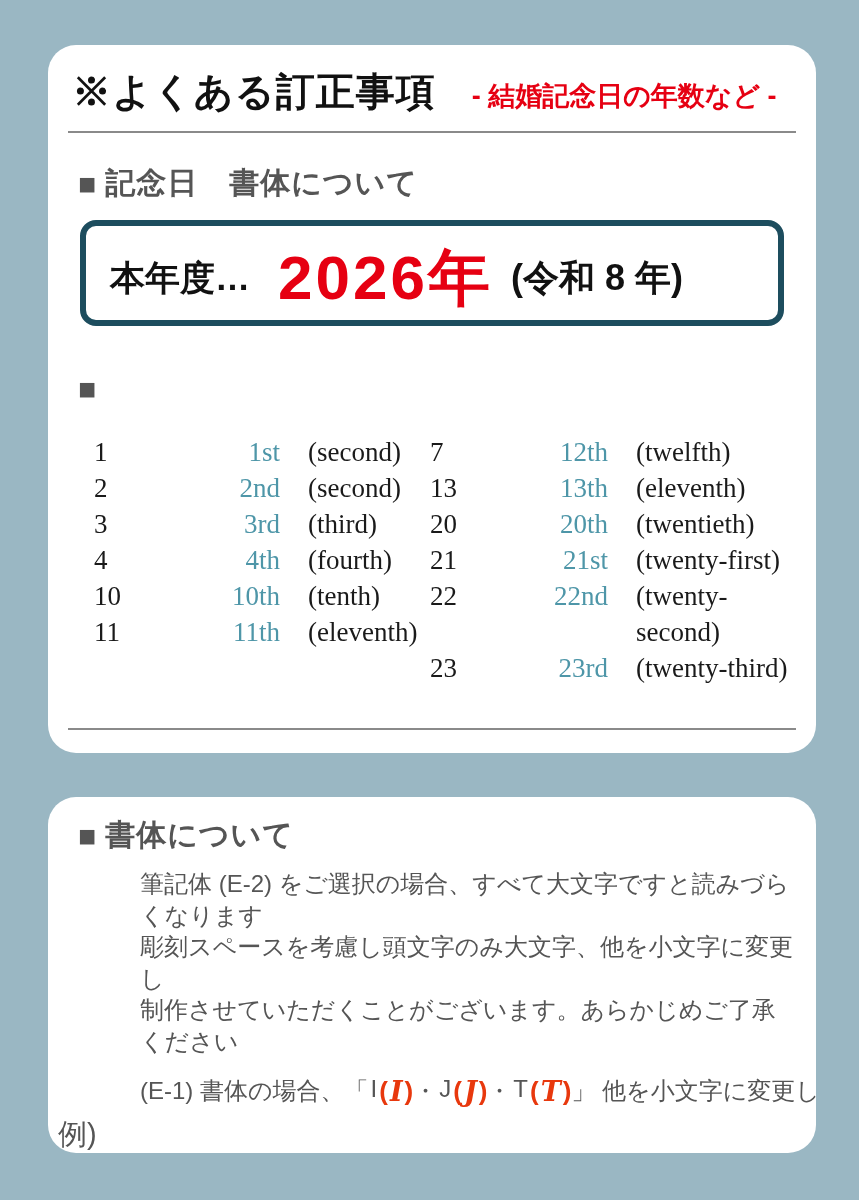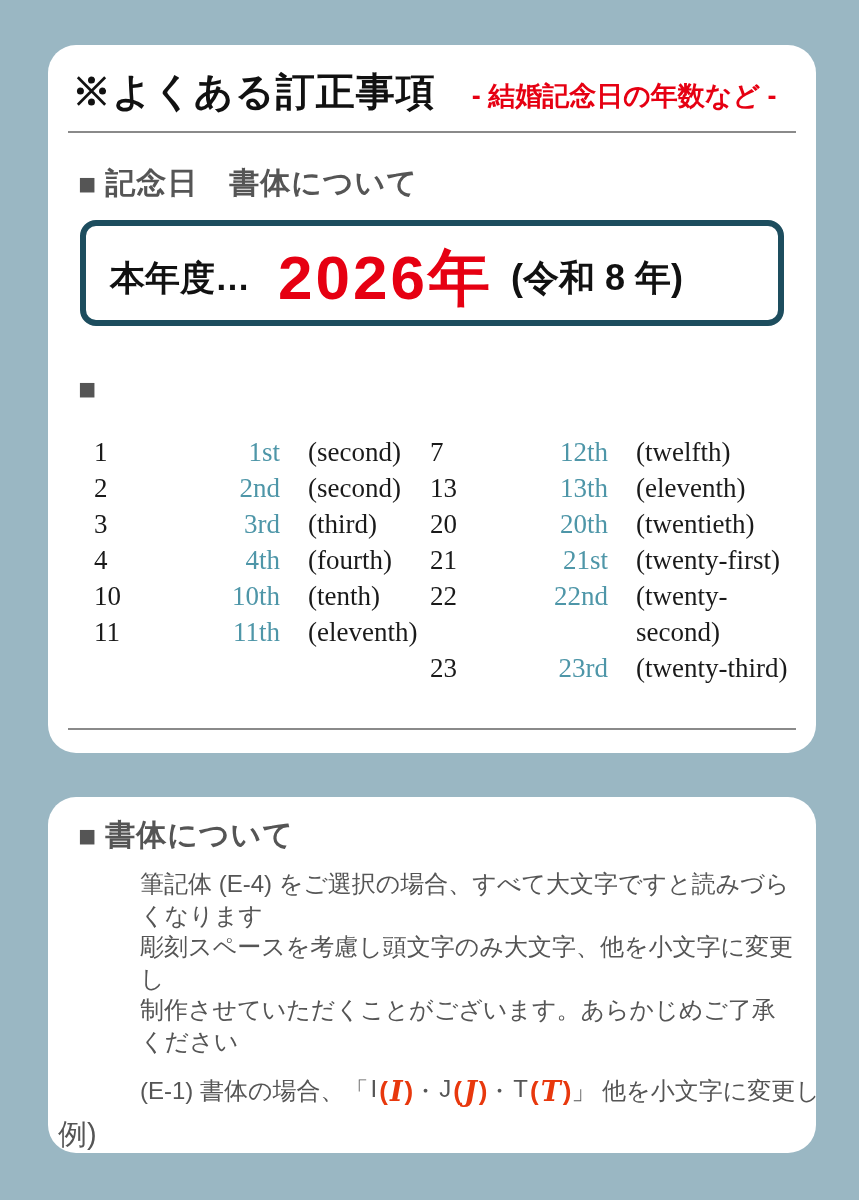--- a/index.html
+++ b/index.html
@@ -147,21 +147,21 @@
 
 </div>
 
 <div class="card card2">
   <div class="sec-heading sec4-heading">
     <span class="sec-marker">■</span>
     <span>書体について</span>
   </div>
 
   <div class="font-lines">
-    <div>筆記体 (E-4) をご選択の場合、すべて大文字ですと読みづらくなります</div>
+    <div>筆記体 (E-2) をご選択の場合、すべて大文字ですと読みづらくなります</div>
     <div>彫刻スペースを考慮し頭文字のみ大文字、他を小文字に変更し</div>
     <div>制作させていただくことがございます。あらかじめご了承ください</div>
   </div>
 
   <div class="e1-line">
     <span>(E-1) 書体の場合、「 </span>
     <span class="e1-plain">I</span>
       <span class="e1-red">
         <span>(</span>
         <i>I</i>

